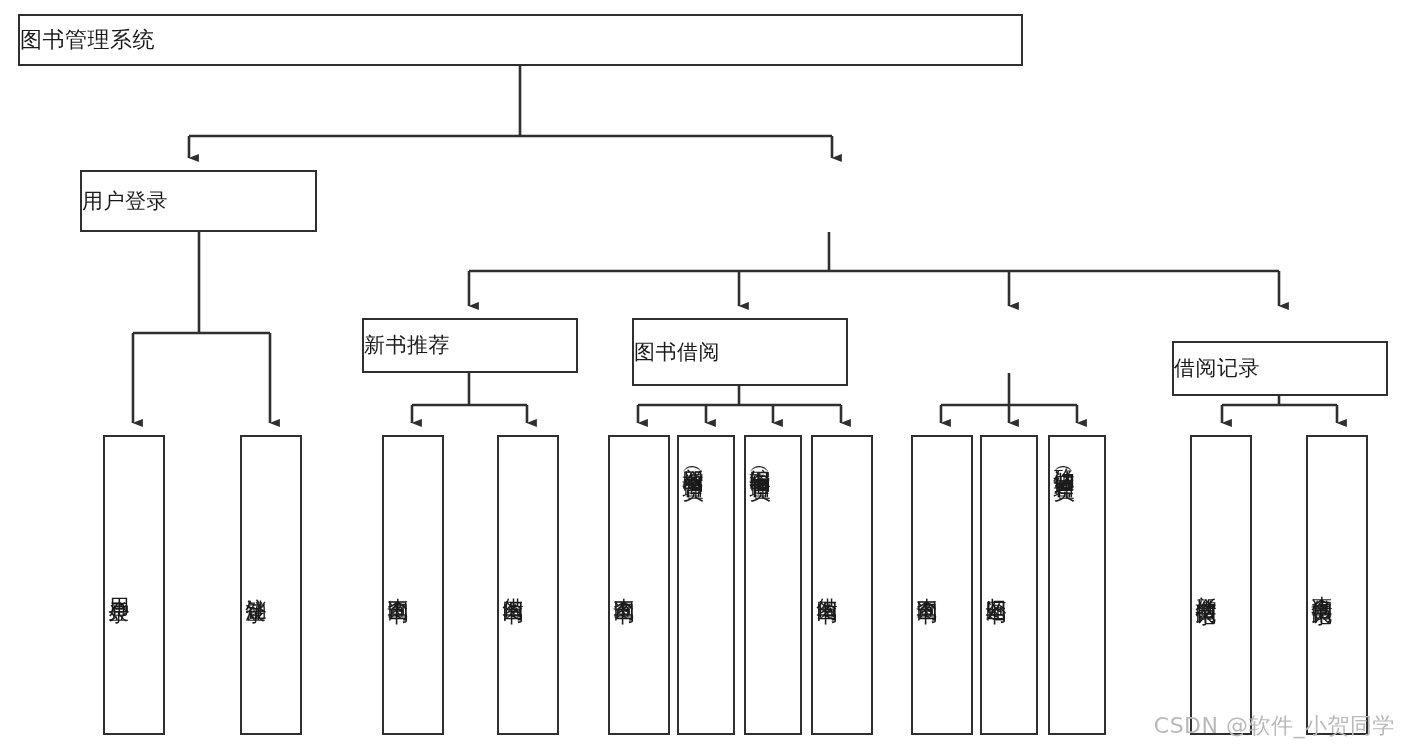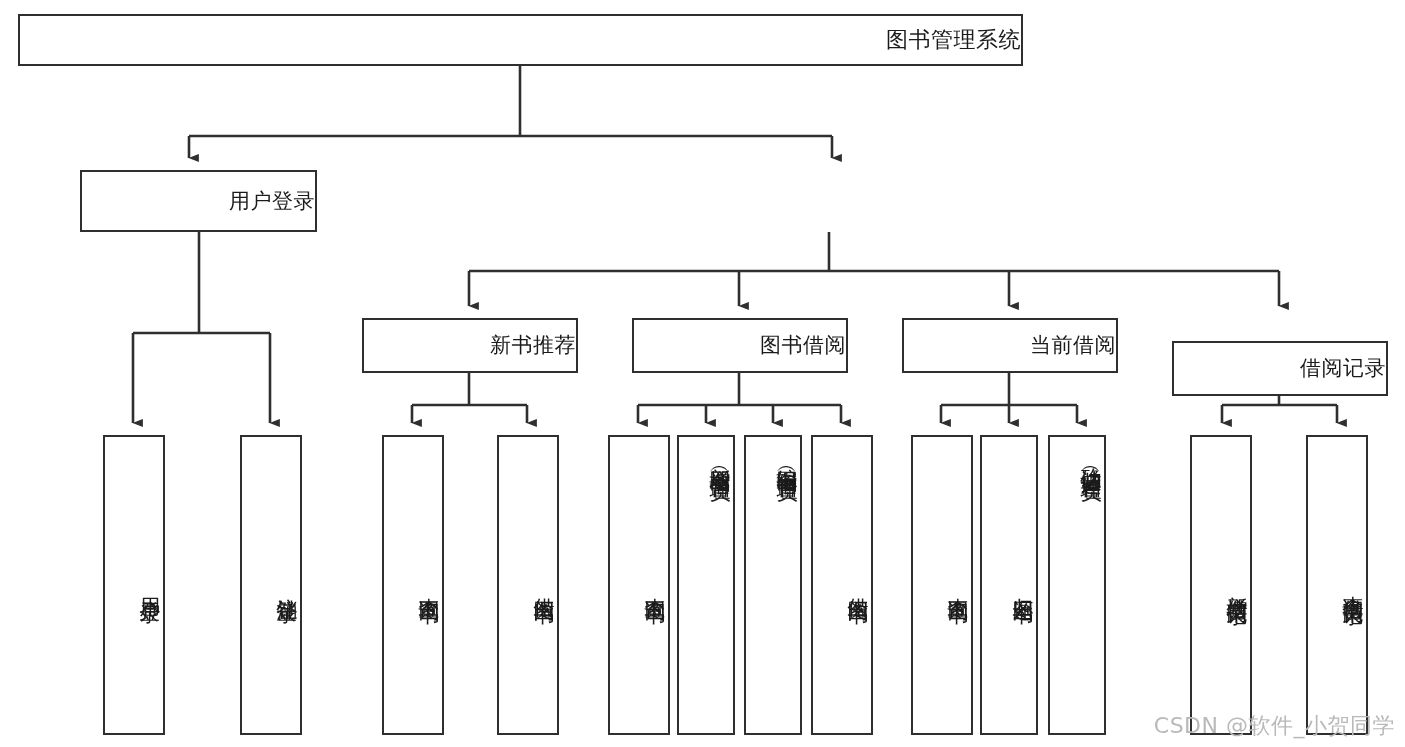--- a/index.html
+++ b/index.html
@@ -24,21 +24,21 @@
     width: 1405px;
     height: 747px;
   }
   .node {
     position: absolute;
     box-sizing: border-box;
     border: 2.5px solid #2f2f2f;
     background: #ffffff;
     display: flex;
     align-items: center;
-    justify-content: flex-end;
+    justify-content: flex-start;
     color: #1b1b1b;
   }
   .node .label {
     font-size: 21px;
     line-height: 1.18;
     letter-spacing: 0.5px;
     white-space: nowrap;
   }
   .node.root .label { font-size: 22px; }
   .node.vert {
@@ -127,25 +127,22 @@
     <span class="label">图书管理系统</span>
   </div>
 
   <div class="node" style="left:80px; top:170px; width:237px; height:62px;">
     <span class="label">用户登录</span>
   </div>
 
   <div class="node" style="left:362px; top:318px; width:216px; height:55px;">
     <span class="label">新书推荐</span>
   </div>
-  <div class="node" style="left:632px; top:318px; width:216px; height:55px;">
+  <div class="node" style="left:632px; top:318px; width:216px; height:68px;">
     <span class="label">图书借阅</span>
-  </div>
-  <div class="node" style="left:902px; top:318px; width:216px; height:55px;">
-    <span class="label">当前借阅</span>
   </div>
   <div class="node" style="left:1172px; top:318px; width:216px; height:55px;margin-top:23px;">
     <span class="label">借阅记录</span>
   </div>
 
   <div class="node vert mid" style="left:103px; top:435px; width:62px; height:300px;">
     <span class="label">用户登录</span>
   </div>
   <div class="node vert mid" style="left:240px; top:435px; width:62px; height:300px;">
     <span class="label">注销登录</span>

